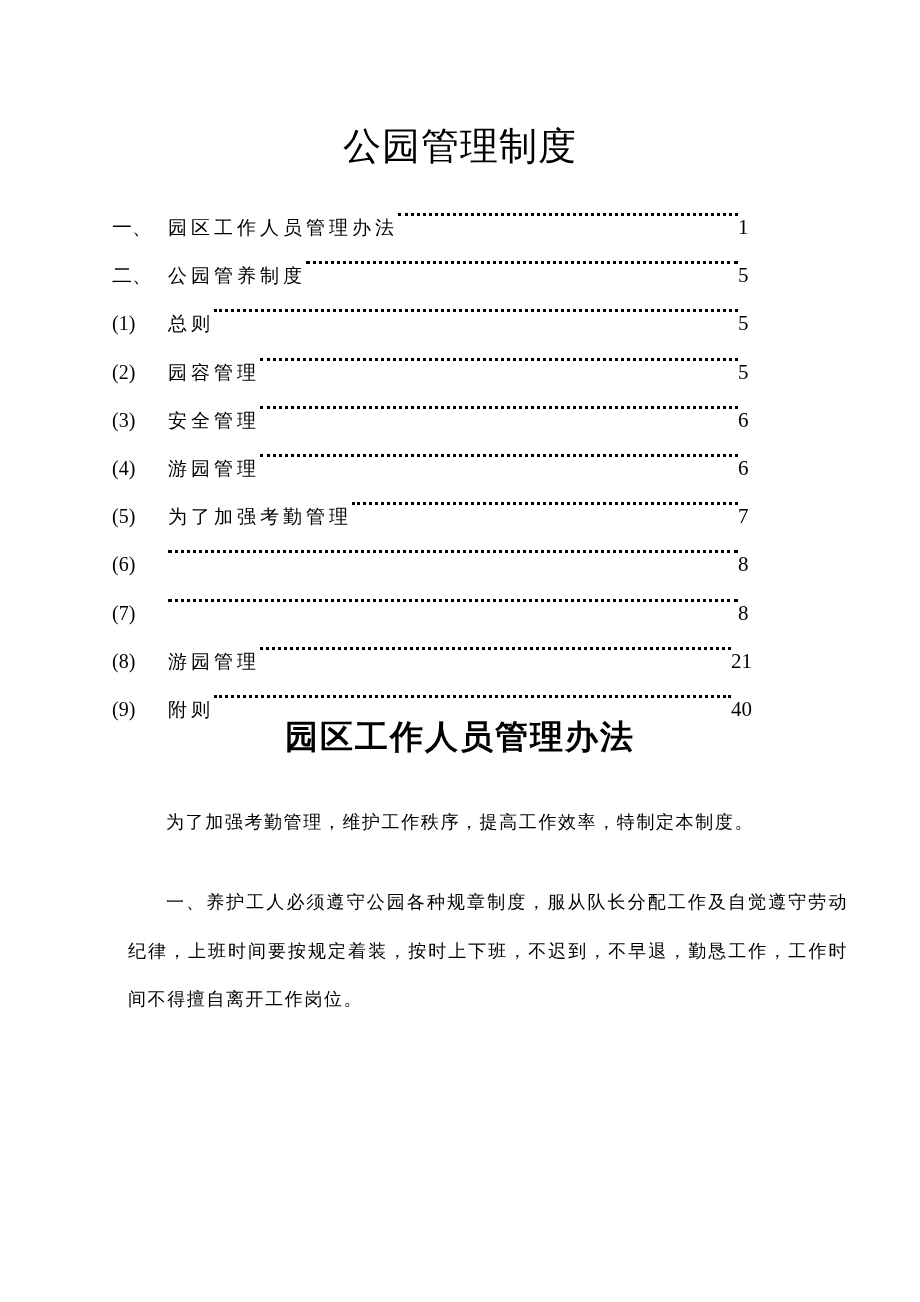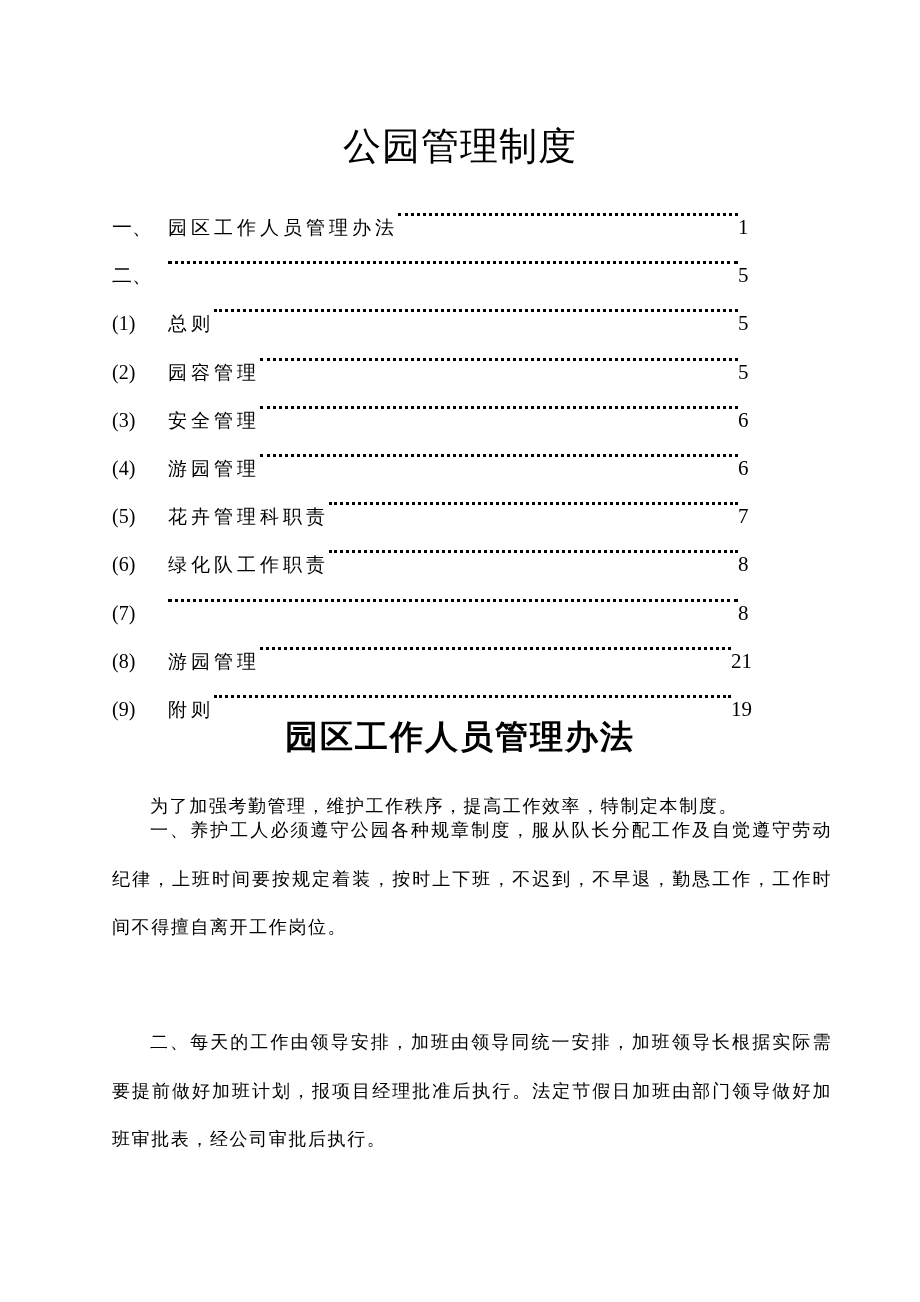--- a/index.html
+++ b/index.html
@@ -90,46 +90,47 @@
       font-weight: bold;
       letter-spacing: 2px;
       line-height: 50px;
       margin: 0;
       font-family: "DejaVu Sans", sans-serif;
     }
     .para {
       position: absolute;
       left: 112px;
       width: 720px;
-      margin: 0;
+      margin: 16px;
       font-size: 18px;
       line-height: 48.5px;
       letter-spacing: 1.6px;
       text-indent: 38px;
       text-align: justify;
     }
     .p0 { top: 782px; }
-    .p1 { top: 806px; }
+    .p1 { top: 862px; }
     .p2 { top: 1018px; }
   </style>
 </head>
 <body>
 
 <div class="page">
   <h1 class="doc-title">公园管理制度</h1>
 
   <ul class="toc">
     <li class="toc-row">
       <span class="toc-num">一、</span>
       <span class="toc-label">园区工作人员管理办法</span>
       <span class="toc-leader"></span>
       <span class="toc-page">1</span>
     </li>
     <li class="toc-row">
       <span class="toc-num">二、</span>
+      <span class="toc-label">公园管养制度</span>
       <span class="toc-leader"></span>
       <span class="toc-page">5</span>
     </li>
     <li class="toc-row">
       <span class="toc-num">(1)</span>
       <span class="toc-label">总则</span>
       <span class="toc-leader"></span>
       <span class="toc-page">5</span>
     </li>
     <li class="toc-row">
@@ -145,47 +146,45 @@
       <span class="toc-page">6</span>
     </li>
     <li class="toc-row">
       <span class="toc-num">(4)</span>
       <span class="toc-label">游园管理</span>
       <span class="toc-leader"></span>
       <span class="toc-page">6</span>
     </li>
     <li class="toc-row">
       <span class="toc-num">(5)</span>
-      <span class="toc-label">花卉管理科职责</span>
+      <span class="toc-label">为了加强考勤管理</span>
       <span class="toc-leader"></span>
       <span class="toc-page">7</span>
     </li>
     <li class="toc-row">
       <span class="toc-num">(6)</span>
-      <span class="toc-label">绿化队工作职责</span>
       <span class="toc-leader"></span>
       <span class="toc-page">8</span>
     </li>
     <li class="toc-row">
       <span class="toc-num">(7)</span>
       <span class="toc-leader"></span>
       <span class="toc-page">8</span>
     </li>
     <li class="toc-row">
       <span class="toc-num">(8)</span>
       <span class="toc-label">游园管理</span>
       <span class="toc-leader"></span>
       <span class="toc-page">21</span>
     </li>
     <li class="toc-row">
       <span class="toc-num">(9)</span>
       <span class="toc-label">附则</span>
       <span class="toc-leader"></span>
-      <span class="toc-page">19</span>
+      <span class="toc-page">40</span>
     </li>
   </ul>
 
   <h2 class="section-title">园区工作人员管理办法</h2>
 
   <p class="para p0">为了加强考勤管理，维护工作秩序，提高工作效率，特制定本制度。</p>
   <p class="para p1">一、养护工人必须遵守公园各种规章制度，服从队长分配工作及自觉遵守劳动纪律，上班时间要按规定着装，按时上下班，不迟到，不早退，勤恳工作，工作时间不得擅自离开工作岗位。</p>
-  <p class="para p2">二、每天的工作由领导安排，加班由领导同统一安排，加班领导长根据实际需要提前做好加班计划，报项目经理批准后执行。法定节假日加班由部门领导做好加班审批表，经公司审批后执行。</p>
 </div>
 
 </body></html>

